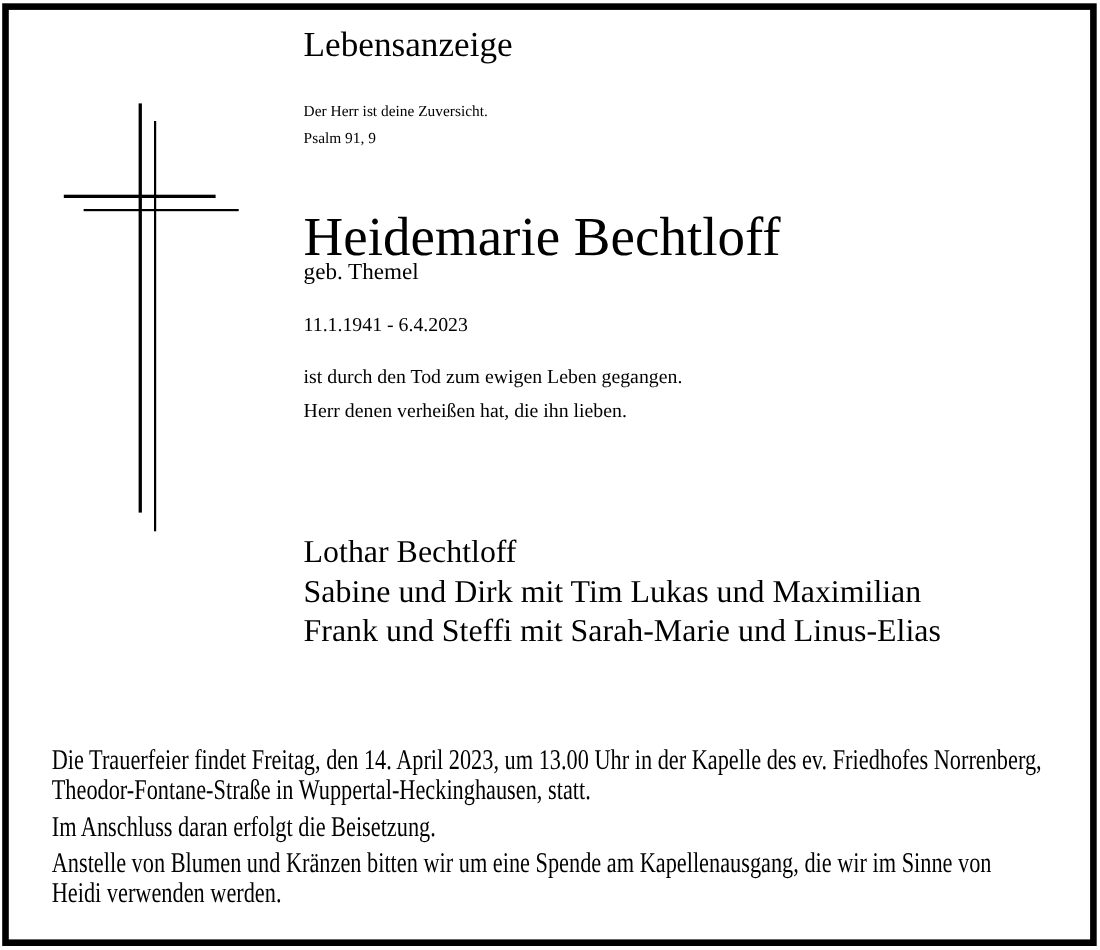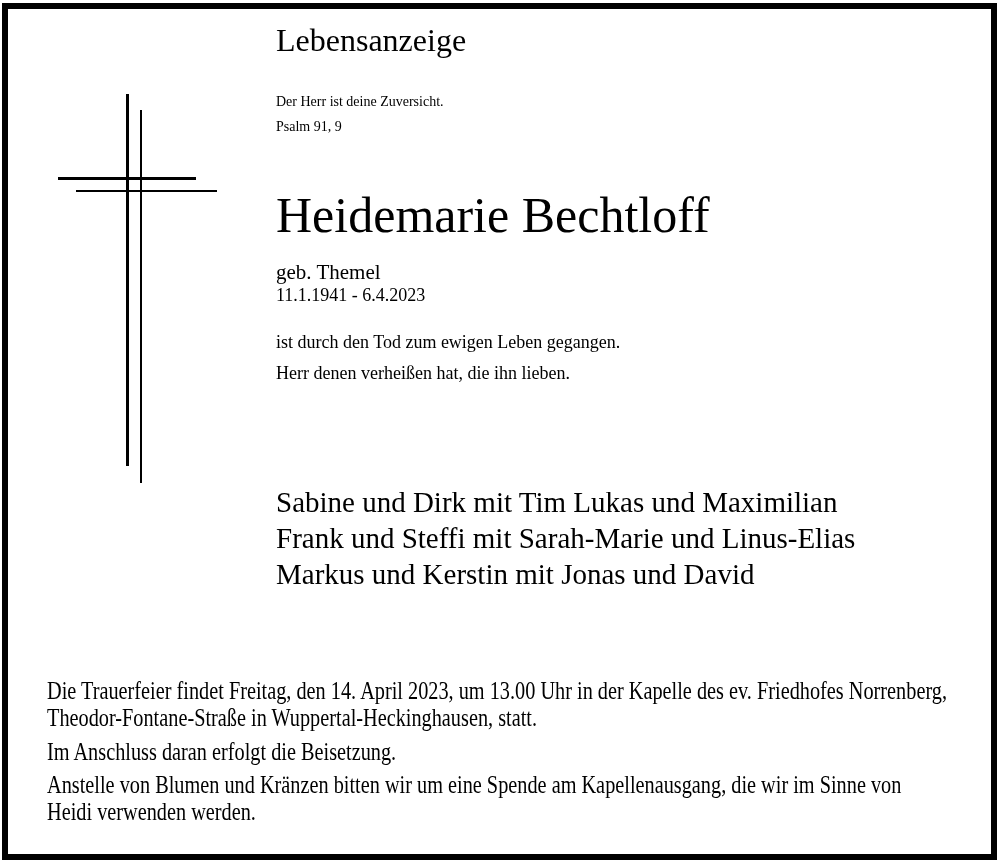--- a/index.html
+++ b/index.html
@@ -27,21 +27,21 @@
   .cross .v2 { left: 82px; top: 16px; width: 2px;   height: 373px; }
   .cross .h1 { left: 0;    top: 83px; width: 138px; height: 3px; }
   .cross .h2 { left: 18px; top: 96px; width: 141px; height: 2px; }
 
   .abs { position: absolute; white-space: nowrap; }
 
   .type-label   { left: 276px; top: 22px;  font-size: 32px; line-height: 36px; }
   .scripture    { left: 276px; top: 89px;  font-size: 14px; line-height: 25px; }
   .name         { left: 276px; top: 187px; font-size: 50px; line-height: 56px;
                   font-weight: 400; margin: 0; }
-  .maiden       { left: 276px; top: 260px; font-size: 21px; line-height: 24px; }
+  .maiden       { left: 276px; top: 235px; font-size: 21px; line-height: 24px; }
   .dates        { left: 276px; top: 283px; font-size: 18px; line-height: 24px; }
   .announcement { left: 276px; top: 327px; font-size: 18px; line-height: 31px; }
   .mourners     { left: 276px; top: 484px; font-size: 29px; line-height: 36px; }
 
   
   .svc {
     position: absolute;
     left: 47px;
     font-size: 26px; line-height: 27px;
     transform: scaleX(0.78);
@@ -76,23 +76,23 @@
 <div class="abs maiden">geb. Themel</div>
 
 <div class="abs dates">11.1.1941 - 6.4.2023</div>
 
 <div class="abs announcement">
   <div>ist durch den Tod zum ewigen Leben gegangen.</div>
   <div>Herr denen verheißen hat, die ihn lieben.</div>
 </div>
 
 <div class="abs mourners">
+  <div>Lothar Bechtloff</div>
   <div>Sabine und Dirk mit Tim Lukas und Maximilian</div>
   <div>Frank und Steffi mit Sarah-Marie und Linus-Elias</div>
-  <div>Markus und Kerstin mit Jonas und David</div>
 </div>
 
 <div class="svc svc-funeral">
   <div>Die Trauerfeier findet Freitag, den 14. April 2023, um 13.00 Uhr in der Kapelle des ev. Friedhofes Norrenberg,</div>
   <div>Theodor-Fontane-Straße in Wuppertal-Heckinghausen, statt.</div>
 </div>
 
 <div class="svc svc-burial">
   <div>Im Anschluss daran erfolgt die Beisetzung.</div>
 </div>

